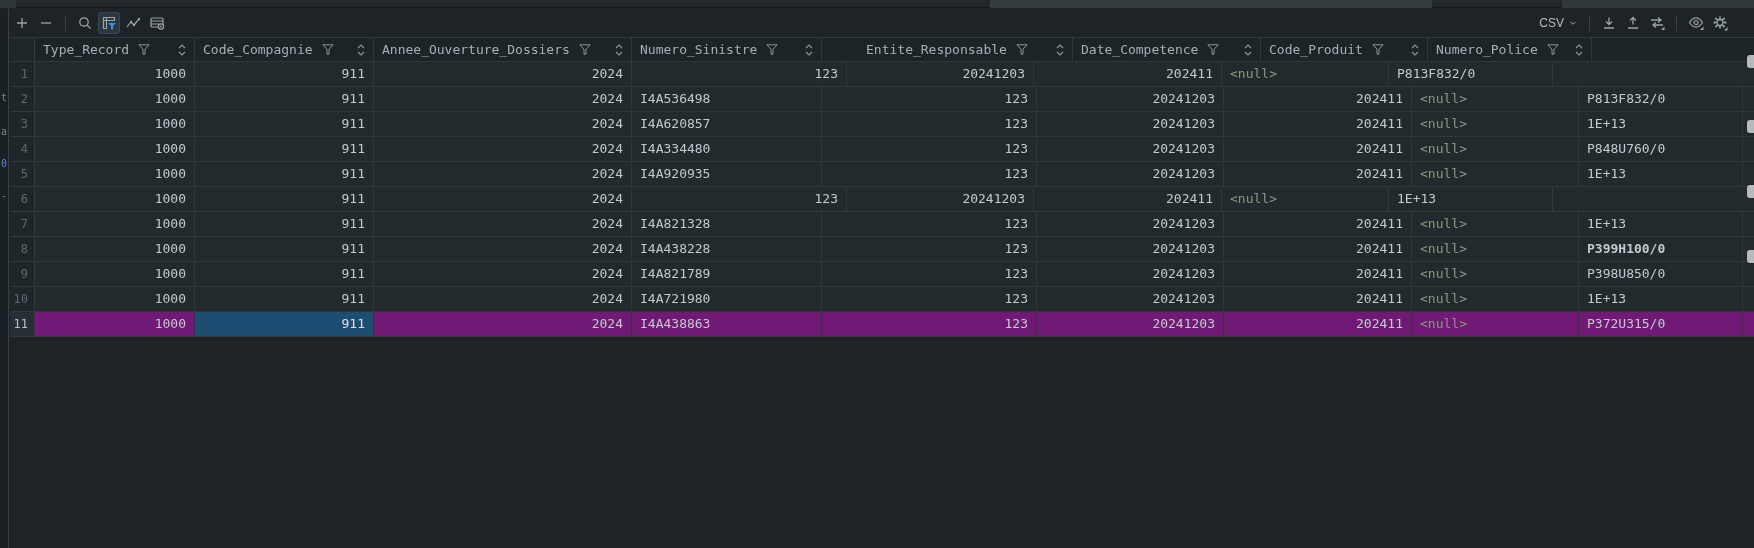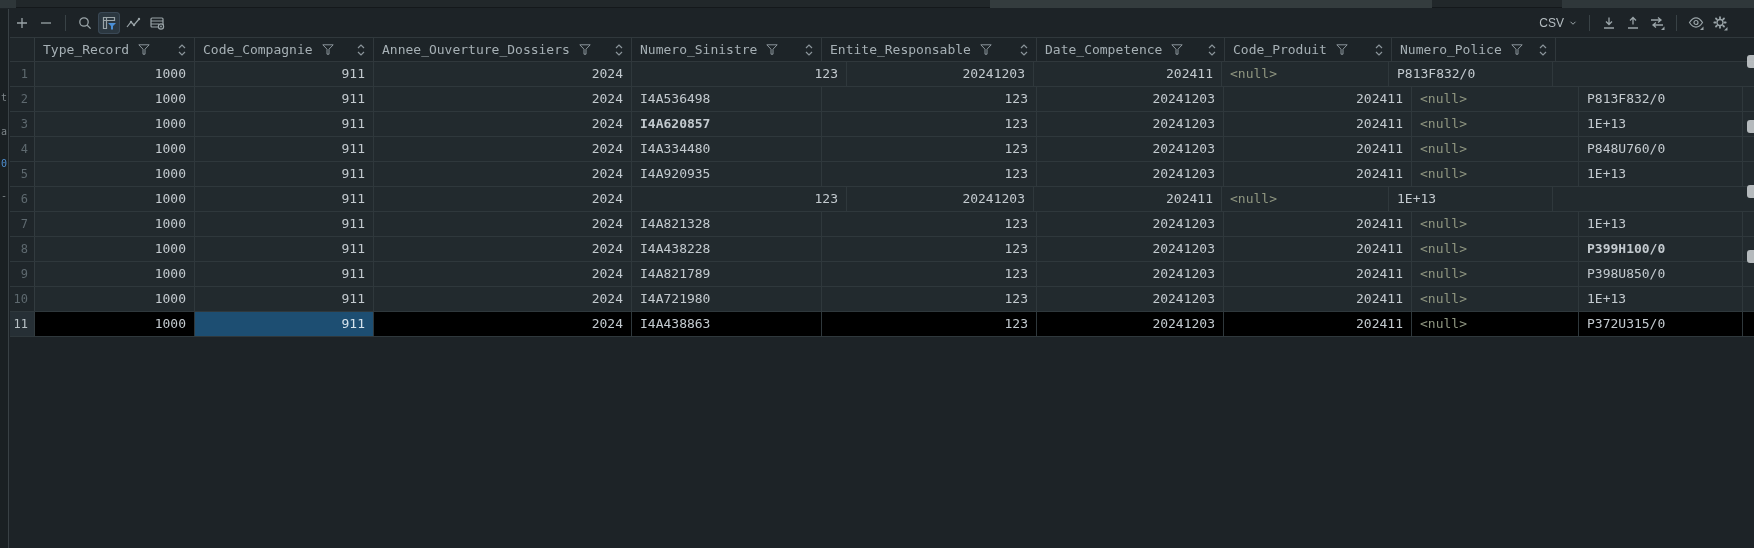--- a/index.html
+++ b/index.html
@@ -53,21 +53,21 @@
   .hcell .hsort { margin-left:8px; display:flex; }
 
   .row { display:flex; height:25px; background:#222a2e; border-bottom:1px solid #2f383c; }
   .gcell { width:25px; background:#1f262a; border-right:1px solid #323b3f;
     color:#5e696f; font-size:12px; text-align:right; padding-right:6px;
     line-height:24px; cursor:pointer; }
   .cell { padding:0 8px; font-size:13px; color:#c3cacf; line-height:24px;
     border-right:1px solid #2f383c; white-space:pre; overflow:hidden; cursor:default; }
   .cell.num { text-align:right; }
   .cell.nullv { color:#8f9680; }
-  .row.selected { background:#000000; }
+  .row.selected { background:#701a75; }
   .row.selected .gcell { color:#b9c2c6; background:#262f35; }
   .cell.selcell { background:#1d4e72; color:#d5e3ed; }
 
   
   .edge-blob { position:absolute; width:7px; height:13px; border-radius:3px 0 0 3px;
     right:0; background:#cfd4d6; opacity:.85; }
 </style>
 </head>
 <body>
 
@@ -229,21 +229,21 @@
             </svg>
           </span>
           <span class="hspace"></span>
           <span class="hsort">
             <svg width="8" height="12" viewBox="0 0 8 12" fill="none" stroke="#8b959b" stroke-width="1.2">
               <polyline points="1,4 4,1 7,4"></polyline>
               <polyline points="1,8 4,11 7,8"></polyline>
             </svg>
           </span>
         </div>
-        <div class="hcell" style="width: 215px;">
+        <div class="hcell" style="width: 215px; margin-left: 36px;">
           <span class="hlabel">Entite_Responsable</span>
           <span class="hfunnel">
             <svg width="12" height="11" viewBox="0 0 12 11" fill="none" stroke="#8b959b" stroke-width="1">
               <polygon points="0.8,0.8 11.2,0.8 7,5.2 7,10.2 5,10.2 5,5.2"></polygon>
             </svg>
           </span>
           <span class="hspace"></span>
           <span class="hsort">
             <svg width="8" height="12" viewBox="0 0 8 12" fill="none" stroke="#8b959b" stroke-width="1.2">
               <polyline points="1,4 4,1 7,4"></polyline>
@@ -319,21 +319,21 @@
           <div class="cell num" style="width: 187px;">20241203</div>
           <div class="cell num" style="width: 188px;">202411</div>
           <div class="cell nullv" style="width: 167px;">&lt;null&gt;</div>
           <div class="cell" style="width: 164px;">P813F832/0</div>
         </div>
         <div class="row">
           <div class="gcell">3</div>
           <div class="cell num" style="width: 160px;">1000</div>
           <div class="cell num" style="width: 179px;">911</div>
           <div class="cell num" style="width: 258px;">2024</div>
-          <div class="cell" style="width: 190px; font-weight: bold;">I4A620857</div>
+          <div class="cell" style="width: 190px;">I4A620857</div>
           <div class="cell num" style="width: 215px;">123</div>
           <div class="cell num" style="width: 187px;">20241203</div>
           <div class="cell num" style="width: 188px;">202411</div>
           <div class="cell nullv" style="width: 167px;">&lt;null&gt;</div>
           <div class="cell" style="width: 164px;">1E+13</div>
         </div>
         <div class="row">
           <div class="gcell">4</div>
           <div class="cell num" style="width: 160px;">1000</div>
           <div class="cell num" style="width: 179px;">911</div>

